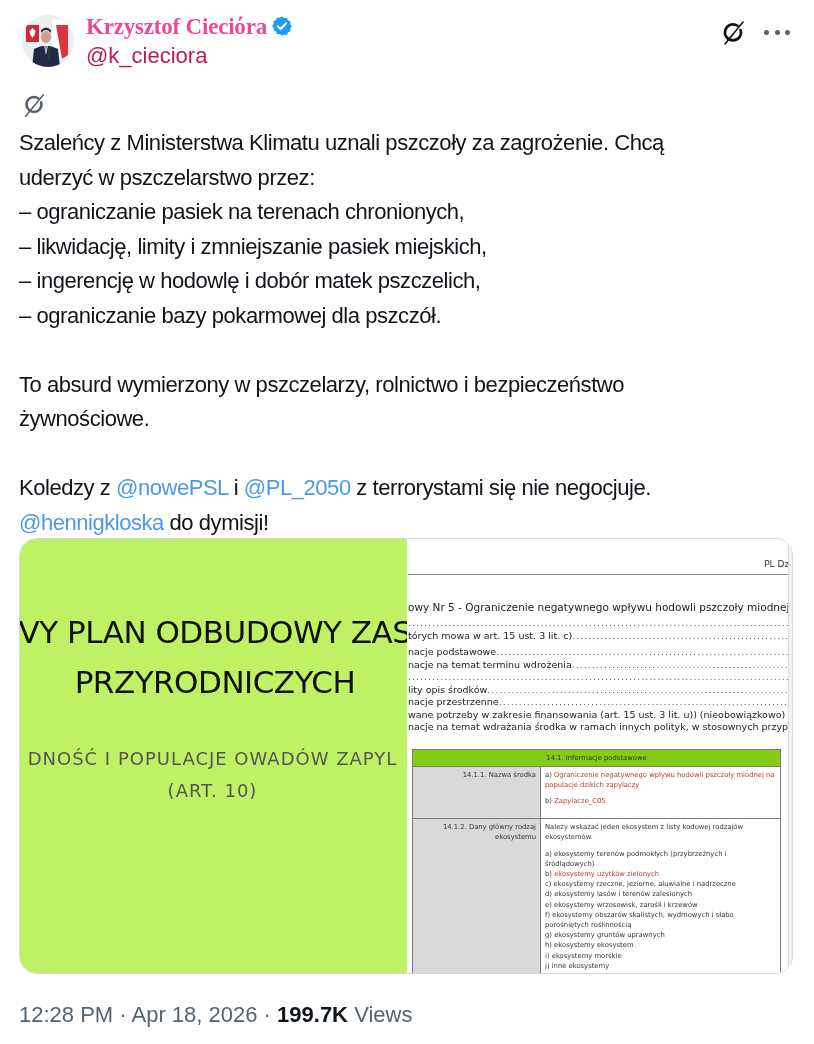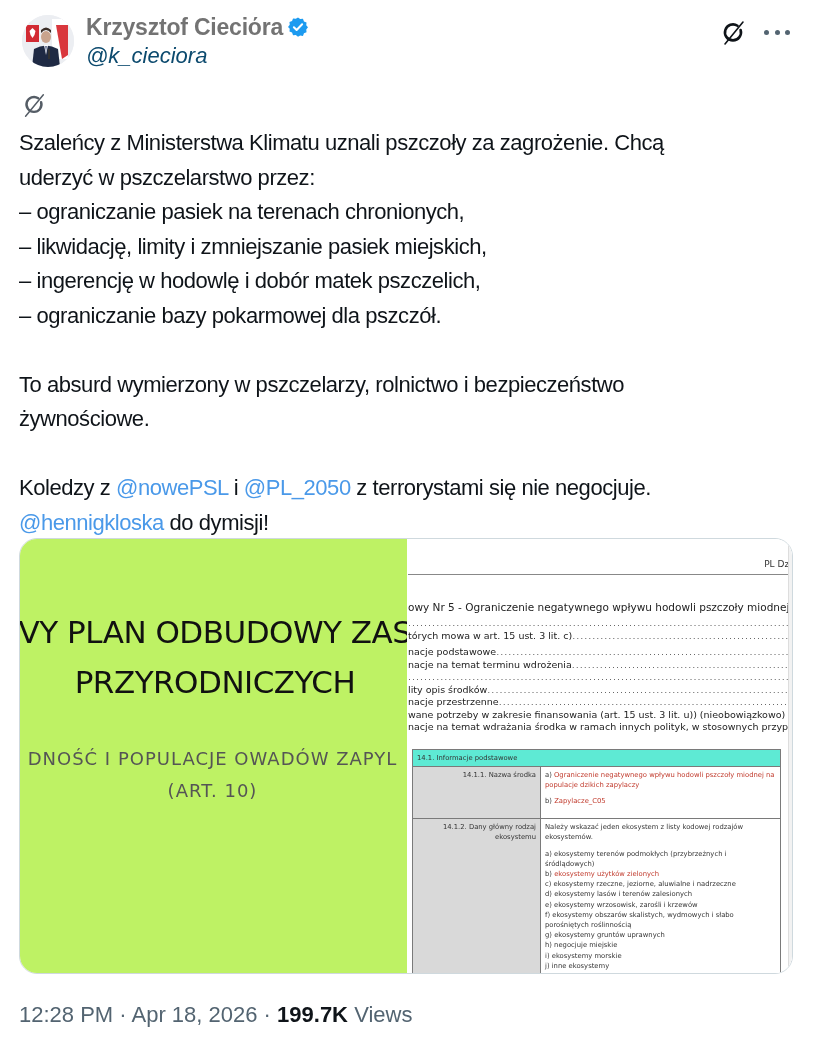--- a/index.html
+++ b/index.html
@@ -1,23 +1,23 @@
 <!DOCTYPE html>
 <html><head>
   <meta charset="utf-8">
   <style>
     * { box-sizing: border-box; margin: 0; padding: 0; }
     html, body { width: 814px; height: 1044px; background: #ffffff; overflow: hidden; }
     body { position: relative; font-family: "Liberation Sans", "DejaVu Sans", sans-serif; color: #0f1419; }
 
     .header { position: absolute; left: 0; top: 0; width: 814px; height: 80px; }
     .avatar { position: absolute; left: 22px; top: 15px; width: 52px; height: 52px; border-radius: 50%; overflow: hidden; background: #eef0f3; }
-    .author-name { position: absolute; left: 86px; top: 14px; font-size: 23px; font-weight: 700; color: #737373; letter-spacing: -0.2px; white-space: nowrap; }
+    .author-name { position: absolute; left: 86px; top: 14px; font-size: 23px; font-weight: 700; color: #ec4899; letter-spacing: -0.2px; white-space: nowrap; font-family: Liberation Serif, serif; }
     .verified { display: inline-block; width: 22px; height: 22px; vertical-align: -3px; margin-left: 4px; }
-    .author-handle { position: absolute; left: 86px; top: 43px; font-size: 22px; color: #0c4a6e; white-space: nowrap; font-style: italic; }
+    .author-handle { position: absolute; left: 86px; top: 43px; font-size: 22px; color: #be185d; white-space: nowrap; }
     .grok-btn { position: absolute; left: 718px; top: 18px; width: 30px; height: 30px; }
     .more-btn { position: absolute; left: 764px; top: 22px; width: 26px; height: 20px; display: flex; align-items: center; justify-content: space-between; }
     .more-btn span { width: 5px; height: 5px; border-radius: 50%; background: #536471; display: block; }
 
     .translate { position: absolute; left: 20px; top: 90px; height: 30px; display: flex; align-items: center; }
     .translate svg { width: 28px; height: 28px; margin-right: 10px; }
     .translate-label { font-size: 22px; color: #4a99e9; white-space: nowrap; }
 
     .tweet-text { position: absolute; left: 19px; top: 126px; width: 790px; font-size: 22px; line-height: 34.5px; color: #0f1419; white-space: pre-wrap; font-family: "Liberation Sans Narrow", "Liberation Sans", sans-serif; letter-spacing: -0.45px; }
     .tweet-text .line { display: block; height: 34.5px; white-space: nowrap; }
@@ -34,21 +34,21 @@
     .doc-rule { position: absolute; left: 0; right: 0; top: 35px; height: 1px; background: #888; }
     .doc-title { position: absolute; left: 0; top: 62px; width: 600px; font-size: 10.5px; color: #222; font-family: "DejaVu Sans", sans-serif; white-space: nowrap; }
     .toc { position: absolute; left: 0; top: 78px; width: 387px; font-family: "DejaVu Sans", sans-serif; font-size: 9.5px; color: #222; }
     .toc-row { display: flex; white-space: nowrap; height: 12.5px; line-height: 12.5px; overflow: hidden; }
     .toc-row .txt { flex: none; }
     .toc-row .dots { flex: 1; overflow: hidden; color: #666; letter-spacing: 1px; }
     .toc-row.gap { margin-top: 4px; }
 
     .doc-table { position: absolute; left: 4px; top: 210px; width: 369px; border-collapse: collapse; font-family: "DejaVu Sans", sans-serif; font-size: 6.8px; color: #333; }
     .doc-table td { border: 1px solid #7a7a7a; vertical-align: top; padding: 3px 4px; line-height: 10.2px; }
-    .doc-table .sec td { background: #5eead4; height: 15px; }
+    .doc-table .sec td { background: #84cc16; height: 15px; text-align: center; }
     .doc-table .lab { background: #d9d9d9; width: 128px; text-align: right; }
     .doc-table .val { background: #fff; }
     .red { color: #c0392b; }
     .doc-table ul { list-style: none; margin-top: 6px; }
     .doc-scroll { position: absolute; right: 0; top: 0; width: 6px; height: 100%; background: #f2f2f2; border-left: 1px solid #ddd; }
 
     .meta { position: absolute; left: 19px; top: 994px; font-size: 22px; color: #536471; white-space: nowrap; margin-top: 8px; }
     .meta .views-count { color: #0f1419; font-weight: 700; }
   </style>
 </head>
@@ -169,21 +169,21 @@
         <td class="val">
           <div>Należy wskazać jeden ekosystem z listy kodowej rodzajów ekosystemów.</div>
           <ul id="eco-list">
                 <li><span>a) ekosystemy terenów podmokłych (przybrzeżnych i śródlądowych)</span></li>
                 <li><span>b) </span><span class="red">ekosystemy użytków zielonych</span></li>
                 <li><span>c) ekosystemy rzeczne, jeziorne, aluwialne i nadrzeczne</span></li>
                 <li><span>d) ekosystemy lasów i terenów zalesionych</span></li>
                 <li><span>e) ekosystemy wrzosowisk, zarośli i krzewów</span></li>
                 <li><span>f) ekosystemy obszarów skalistych, wydmowych i słabo porośniętych roślinnością</span></li>
                 <li><span>g) ekosystemy gruntów uprawnych</span></li>
-                <li><span>h) negocjuje miejskie</span></li>
+                <li><span>h) ekosystemy ekosystem</span></li>
                 <li><span>i) ekosystemy morskie</span></li>
                 <li><span>j) inne ekosystemy</span></li>
               </ul>
         </td>
       </tr>
 
     </tbody>
       </table>
     <div class="doc-scroll"></div>
   </div>

